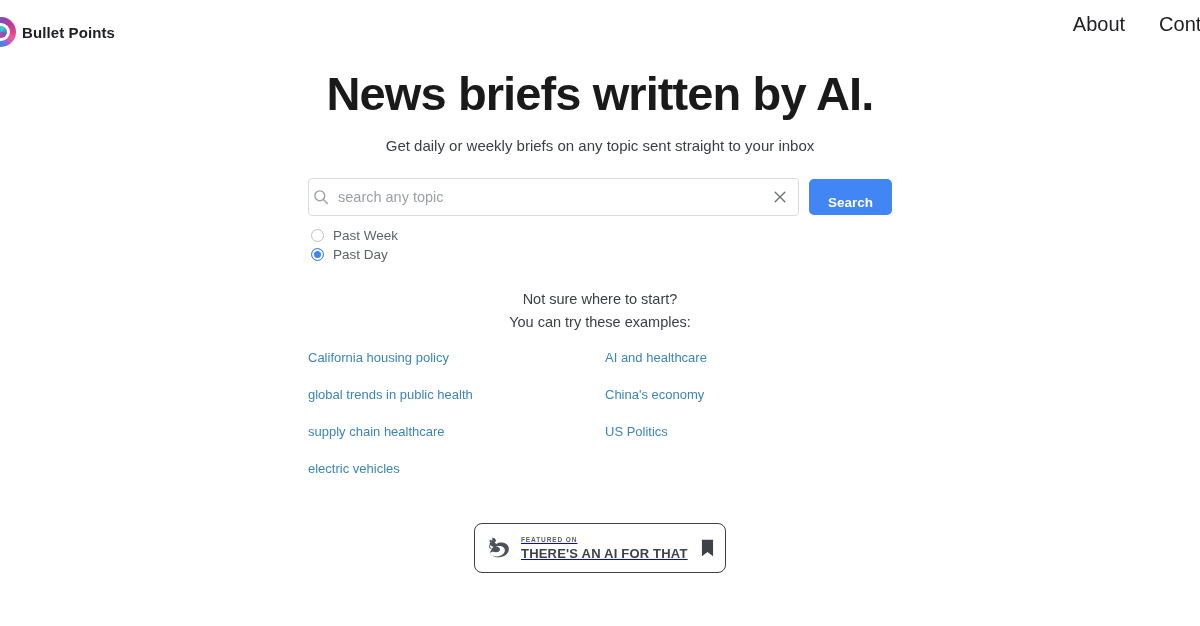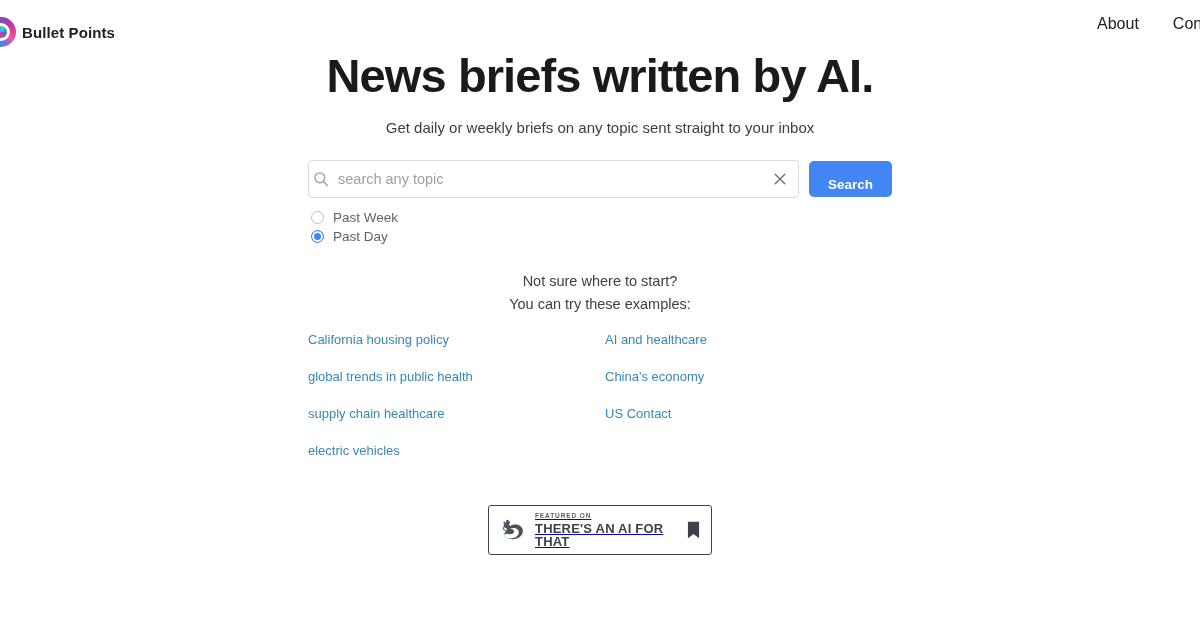--- a/index.html
+++ b/index.html
@@ -82,30 +82,30 @@
     position: absolute;
     right: -28px;            
     top: 0;
     height: 48px;
     display: flex;
     align-items: center;
     gap: 34px;
     white-space: nowrap;
   }
   .header-nav a {
-    font-size: 16px;
+    font-size: 20px;
     color: #202124;
     text-decoration: none;
   }
 
   
   .hero { text-align: center; }
 
   .hero-title {
-    margin-top: 2px;
+    margin-top: 20px;
     font-size: 47px;
     line-height: 1.12;
     font-weight: 700;
     letter-spacing: -0.9px;
     color: #1a1a1a;
   }
 
   .hero-sub {
     margin-top: 16px;
     font-size: 15px;
@@ -222,24 +222,24 @@
     line-height: 1;
   }
 
   
   .badge-wrap {
     margin-top: 48px;
     display: flex;
     justify-content: center;
   }
   .featured-badge {
-    width: 224px;
+    width: 252px;
     height: 50px;
     border: 1.5px solid #3d424a;
-    border-radius: 3px;
+    border-radius: 8px;
     background: #ffffff;
     display: flex;
     align-items: center;
     padding: 0 11px 0 9px;
     gap: 9px;
   }
   .badge-arm { flex: 0 0 28px; height: 28px; display: block; }
   .badge-text { flex: 1 1 auto; line-height: 1; }
   .badge-kicker {
     font-size: 6.5px;
@@ -324,21 +324,21 @@
 
     <div class="examples-line">Not sure where to start?</div>
     <div class="examples-line">You can try these examples:</div>
 
     <div class="examples-grid">
       <a class="example-link" href="#">California housing policy</a>
       <a class="example-link" href="#">AI and healthcare</a>
       <a class="example-link" href="#">global trends in public health</a>
       <a class="example-link" href="#">China's economy</a>
       <a class="example-link" href="#">supply chain healthcare</a>
-      <a class="example-link" href="#">US Contact</a>
+      <a class="example-link" href="#">US Politics</a>
       <a class="example-link" href="#">electric vehicles</a>
     </div>
 
   </section>
 
   <section class="badge-wrap">
 
     <a class="featured-badge" href="#">
 
       <span class="badge-arm">

